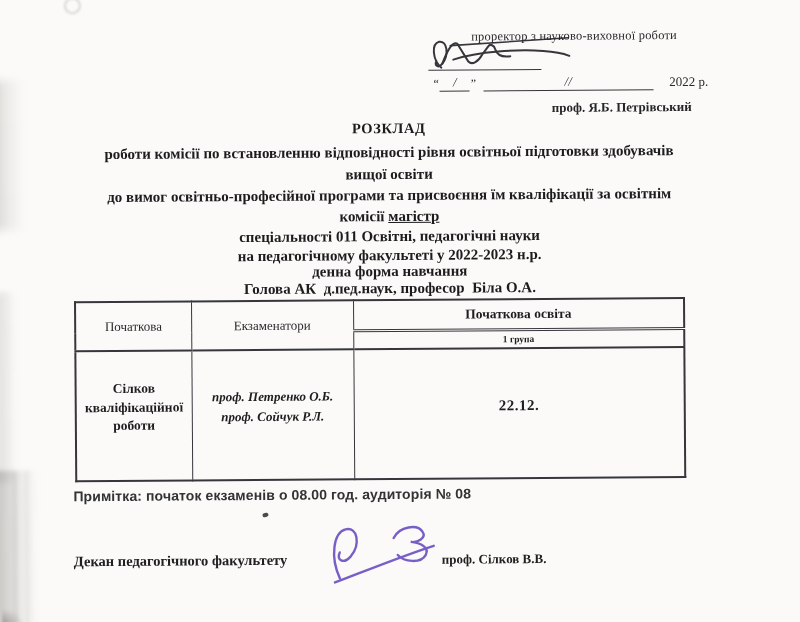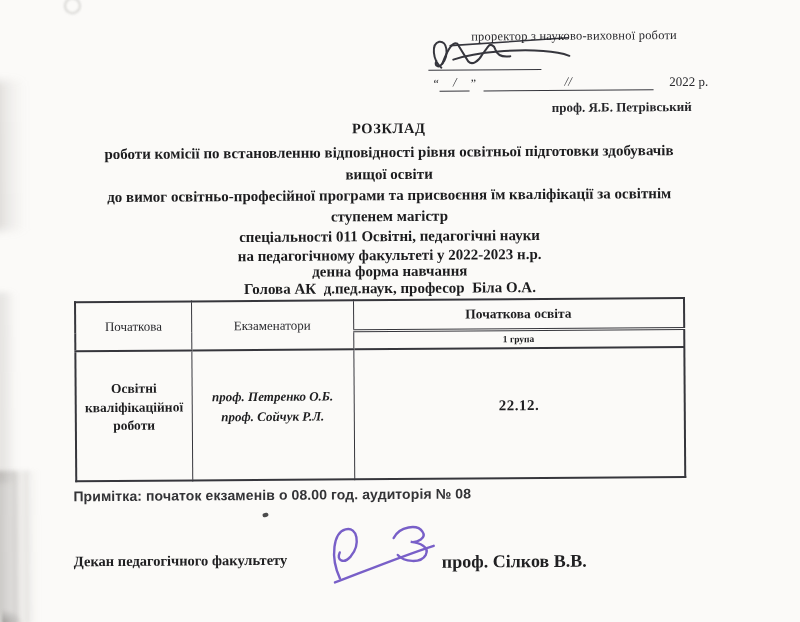--- a/index.html
+++ b/index.html
@@ -43,21 +43,21 @@
 
   
   .h-line{position:absolute; left:10px; width:760px; text-align:center; font-weight:bold; color:#1c1c1e;}
   .fs15{font-size:15px;} .fs14{font-size:14.5px;}
   .ws-pre{white-space:pre;}
   .h-title{top:120px; letter-spacing:.6px;}
   .h-l1{top:144px;}
   .h-l2{top:166px;}
   .h-l3{top:187px;}
   .h-deg{top:208px;}
-  .h-deg .und{}
+  .h-deg .und{text-decoration:underline;}
   .h-spec{top:228px;}
   .h-fac{top:247px;}
   .h-form{top:263px;}
   .h-head{top:280px;}
 
   
   .doc-table{position:absolute; left:74px; top:299px; border-collapse:collapse;
     border:2px solid #36363c; table-layout:fixed;}
   .doc-table td{border:1px solid #36363c; text-align:center; vertical-align:middle; padding:0 4px;}
   .td-disc-h, .td-exam-h{font-size:13px; color:#2a2a2e;}
@@ -65,21 +65,21 @@
   .td-group-h{font-size:9.5px; font-weight:bold; height:16px;}
   .row-body td{border-top:2px solid #36363c; height:112px; vertical-align:middle; padding-bottom:16px;}
   .td-disc-b{font-size:13.5px; font-weight:bold; line-height:1.4;}
   .td-exam-b{font-size:13px; font-weight:bold; font-style:italic; white-space:pre-line; line-height:1.55;}
   .td-date-b{font-size:15px; font-weight:bold; letter-spacing:.5px;}
 
   
   .note{position:absolute; left:72px; top:486px; font-family:"Liberation Sans", sans-serif;
     font-weight:bold; font-size:14px; color:#333336; letter-spacing:.1px;}
   .dean-label{position:absolute; left:72px; top:551px; font-size:14.5px; font-weight:bold; color:#202022;}
-  .dean-name{position:absolute; left:440px; top:552px; font-size:18px; font-weight:bold; color:#202022;}
+  .dean-name{position:absolute; left:440px; top:552px; font-size:13px; font-weight:bold; color:#202022;}
 
   .sig-svg{position:absolute; pointer-events:none;}
   .sig-top{left:425px; top:28px;}
   .sig-bottom{left:315px; top:520px;}
 </style>
 </head>
 <body>
 
 <div class="page">
   <div class="tilt">
@@ -107,21 +107,21 @@
       <span class="u-short">/</span>
       <span class="q">”</span>
       <span class="u-long">//</span>
       <span class="appr-year">2022 р.</span>
     </div>
 
     <div class="h-line h-title fs14">РОЗКЛАД</div>
     <div class="h-line h-l1 fs15">роботи комісії по встановленню відповідності рівня освітньої підготовки здобувачів</div>
     <div class="h-line h-l2 fs15">вищої освіти</div>
     <div class="h-line h-l3 fs15">до вимог освітньо-професійної програми та присвоєння їм кваліфікації за освітнім</div>
-    <div class="h-line h-deg fs15"><span>ступенем </span><span class="und">магістр</span></div>
+    <div class="h-line h-deg fs15"><span>комісії </span><span class="und">магістр</span></div>
     <div class="h-line h-spec fs15">спеціальності 011 Освітні, педагогічні науки</div>
     <div class="h-line h-fac fs15">на педагогічному факультеті у 2022-2023 н.р.</div>
     <div class="h-line h-form fs15">денна форма навчання</div>
     <div class="h-line h-head fs15 ws-pre">Голова АК  д.пед.наук, професор  Біла О.А.</div>
 
     <table class="doc-table">
       <colgroup>
         <col style="width:116px">
         <col style="width:162px">
         <col style="width:331px">
@@ -129,21 +129,21 @@
       <tbody>
         <tr>
           <td rowspan="2" class="td-disc-h">Початкова</td>
           <td rowspan="2" class="td-exam-h">Екзаменатори</td>
           <td class="td-prog-h">Початкова освіта</td>
         </tr>
         <tr>
           <td class="td-group-h">1 група</td>
         </tr>
         <tr class="row-body">
-          <td class="td-disc-b">Освітні кваліфікаційної роботи</td>
+          <td class="td-disc-b">Сілков кваліфікаційної роботи</td>
           <td class="td-exam-b">проф. Петренко О.Б.
 проф. Сойчук Р.Л.</td>
           <td class="td-date-b">22.12.</td>
         </tr>
       </tbody>
     </table>
 
     <div class="note">Примітка: початок екзаменів о 08.00 год. аудиторія № 08</div>
 
     <div class="dean-label">Декан педагогічного факультету</div>

